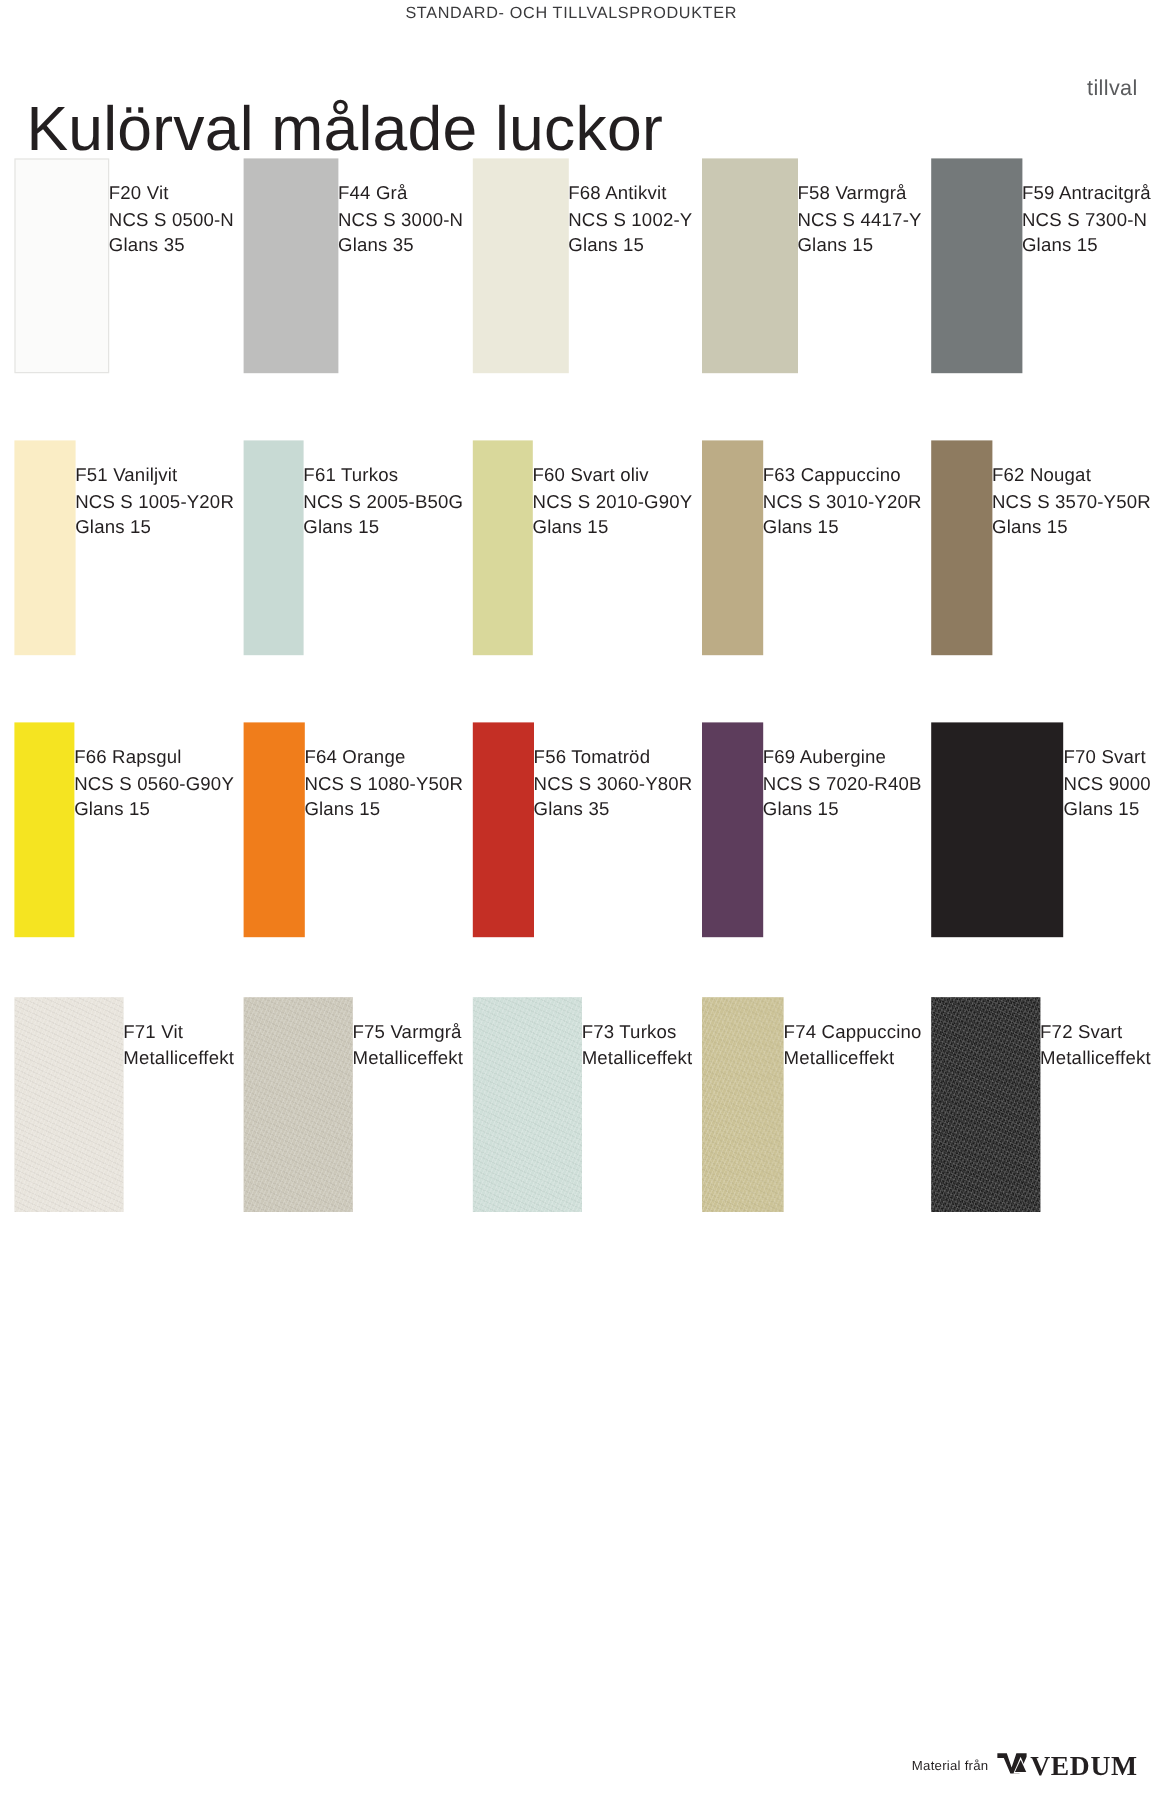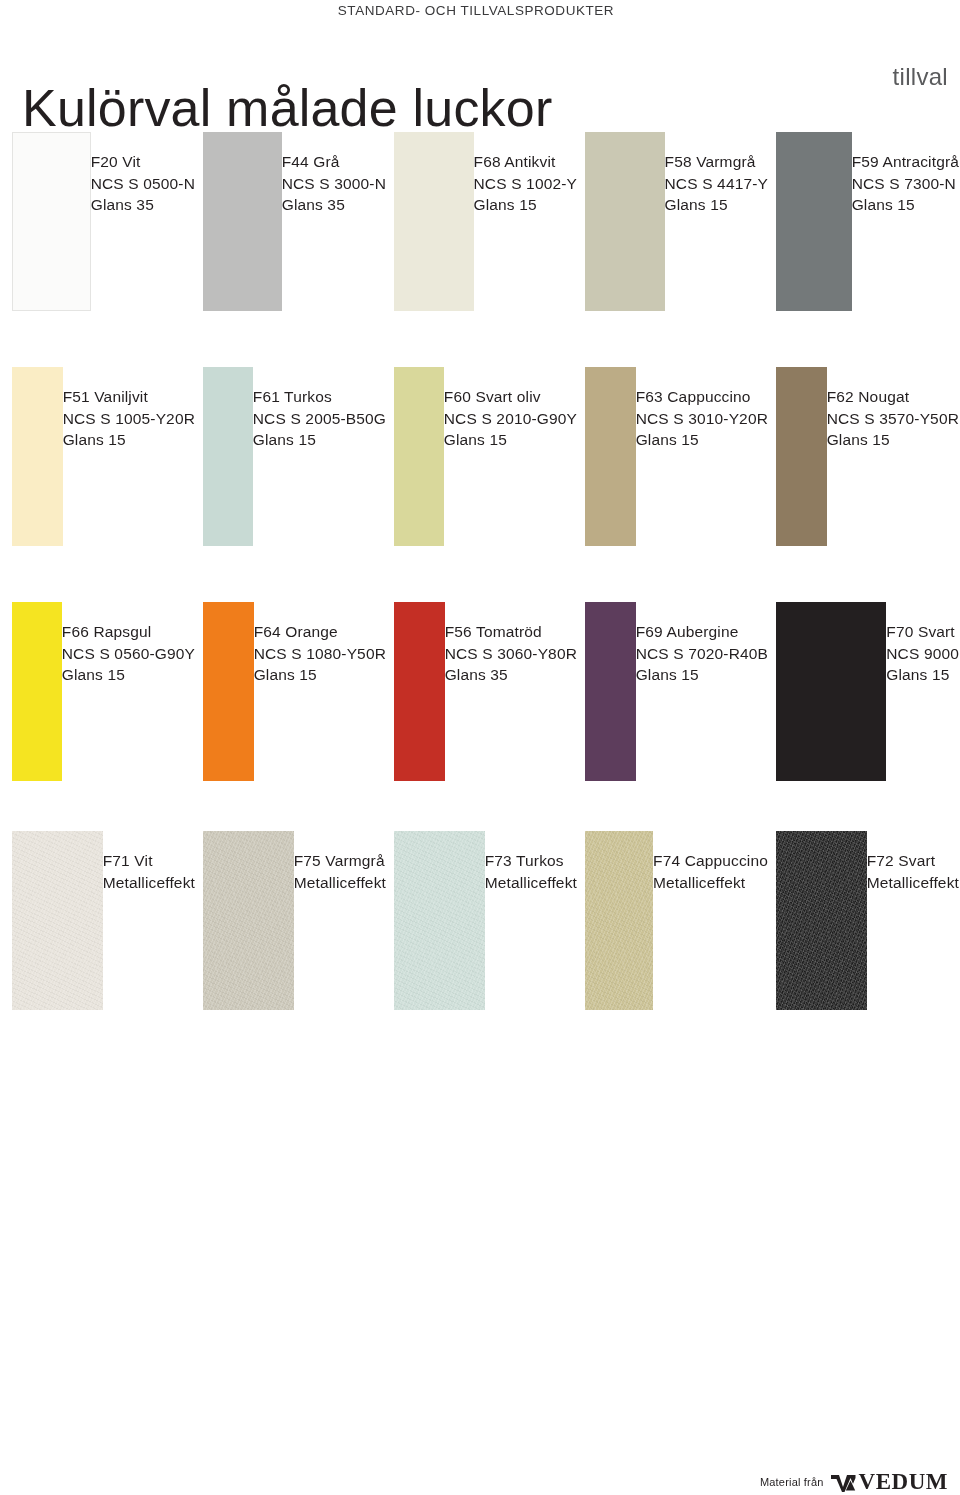--- a/index.html
+++ b/index.html
@@ -35,21 +35,21 @@
     font-size: 52px;
     font-weight: 300;
     letter-spacing: 0.2px;
     color: #231f20;
     line-height: 1;
   }
   .tillval {
     position: absolute;
     top: 63px;
     right: 12px;
-    font-size: 24px;
+    font-size: 18px;
     font-weight: 300;
     color: #5a5b5d;
     letter-spacing: 0.3px;
   }
 
   
   .grid {
     position: absolute;
     top: 132px;
     left: 12px;
@@ -106,34 +106,34 @@
     font-weight: 400;
     letter-spacing: 0.15px;
   }
   .caption div { white-space: nowrap; }
   .row-gap { height: 56px; }
   .row-gap-metal { height: 50px; }
 
   
   .footer {
     position: absolute;
-    bottom: 2px;
+    bottom: 12px;
     right: 12px;
     display: flex;
     align-items: center;
     gap: 7px;
   }
   .footer-text {
     font-size: 11px;
     color: #231f20;
     letter-spacing: 0.2px;
   }
   .logo {
     display: flex;
-    align-items: flex-end;
+    align-items: flex-start;
     gap: 2px;
   }
   .logo-word {
     font-family: "Liberation Serif", serif;
     font-size: 23px;
     font-weight: 700;
     letter-spacing: 0.5px;
     color: #231f20;
     line-height: 1;
   }

